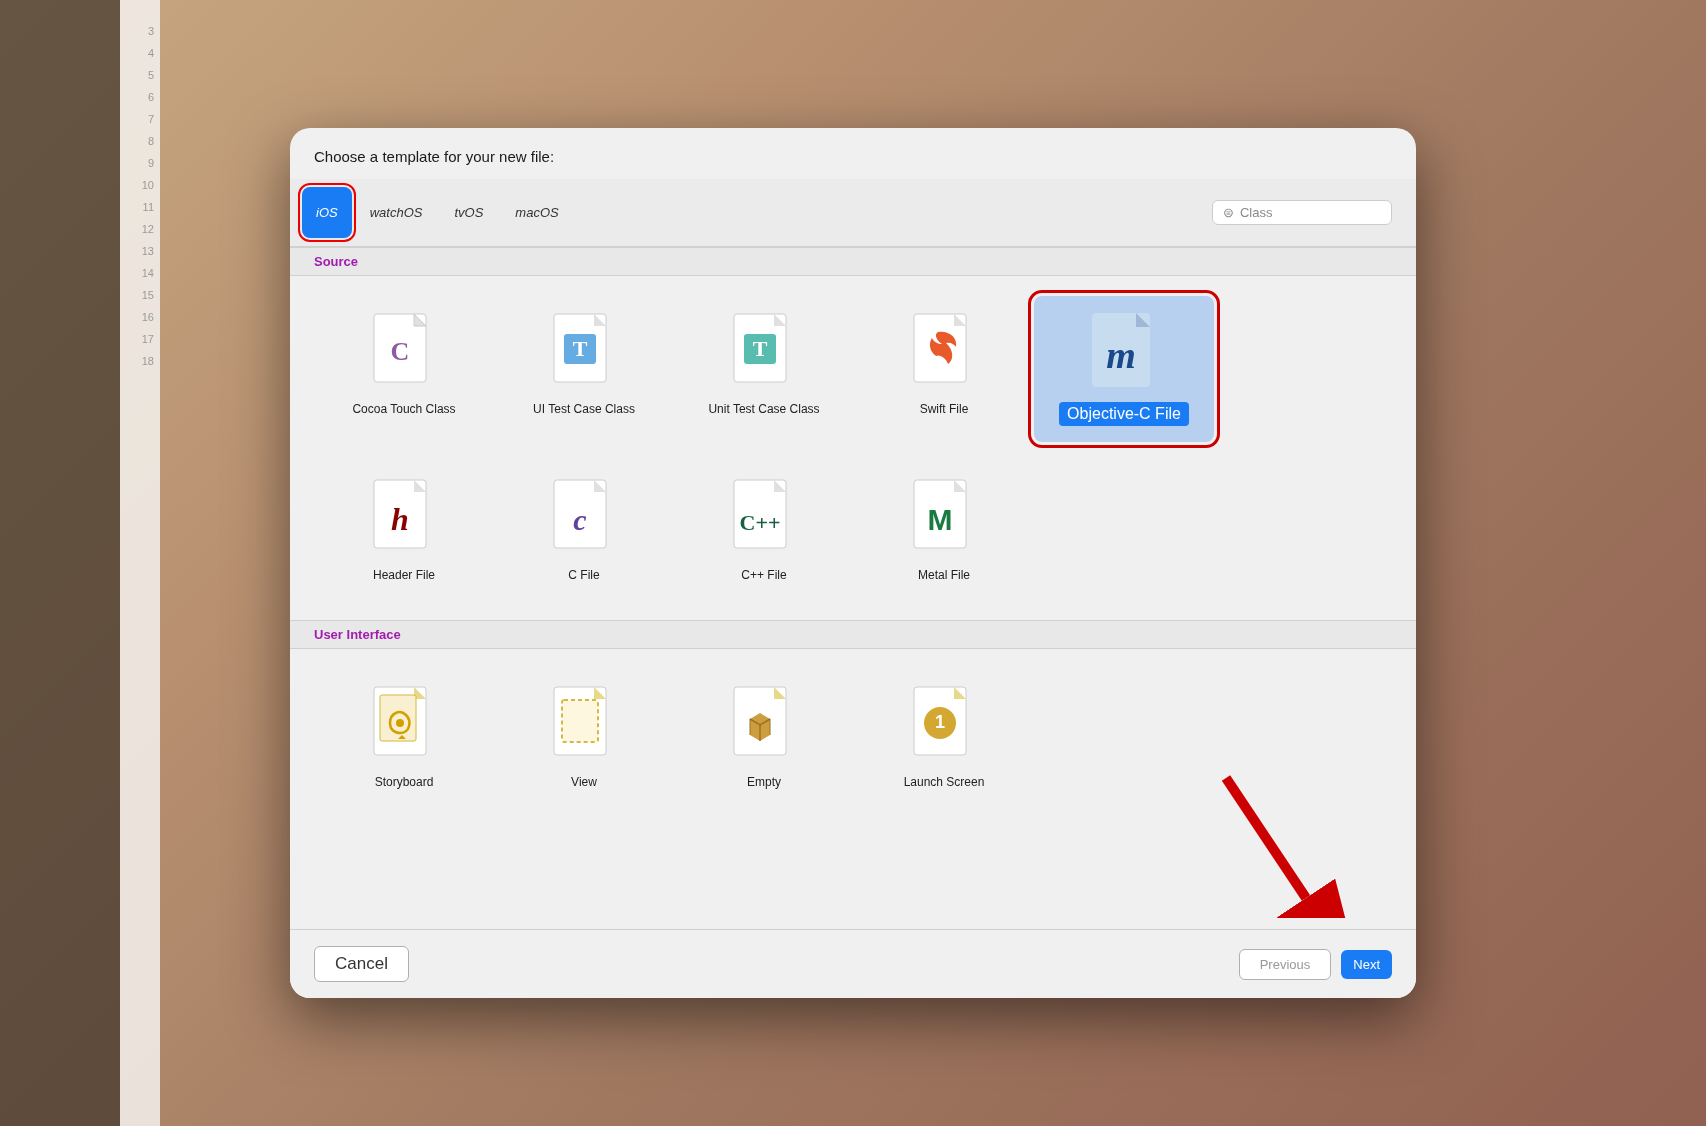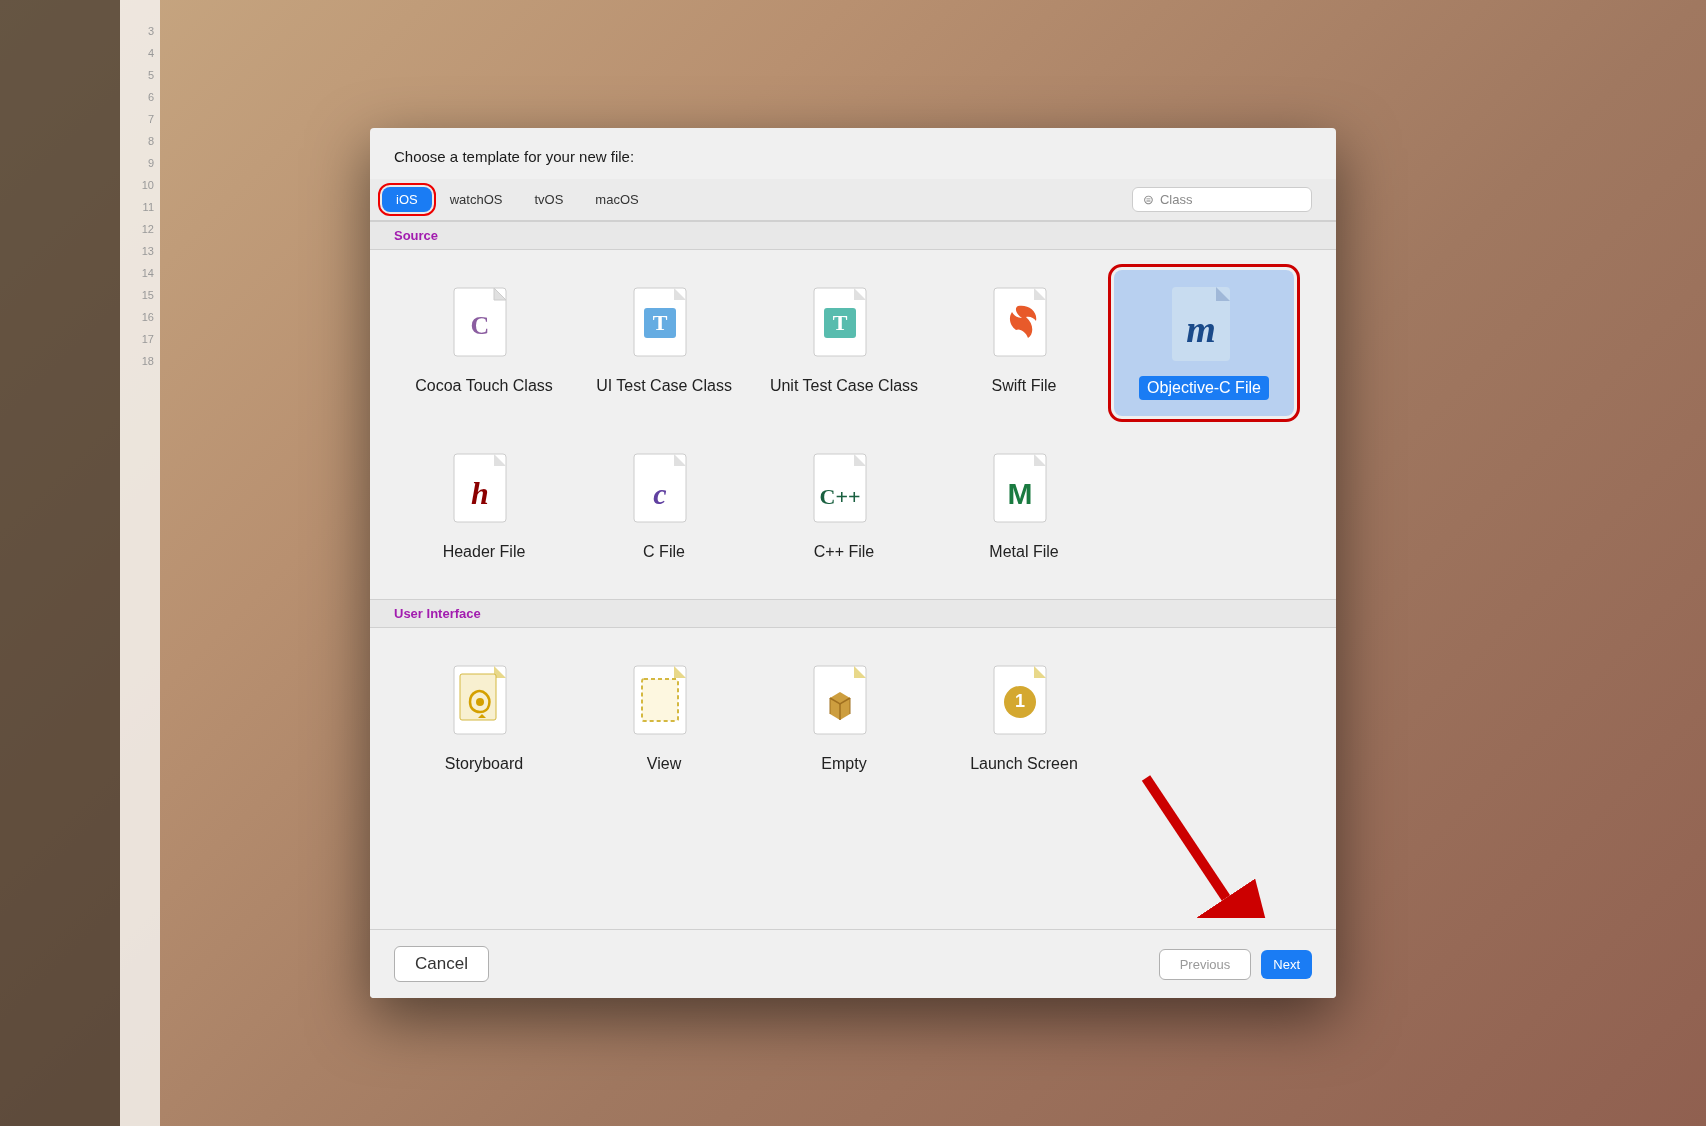--- a/index.html
+++ b/index.html
@@ -55,22 +55,22 @@
       position: absolute;
       top: 0; left: 0; right: 0; bottom: 0;
       z-index: 10;
       display: flex;
       align-items: center;
       justify-content: center;
     }
 
     .dialog {
       background: #f0f0f0;
-      border-radius: 4px;
-      width: 966px;
+      border-radius: 20px;
+      width: 1126px;
       min-height: 870px;
       box-shadow: 0 20px 60px rgba(0,0,0,0.5);
       display: flex;
       flex-direction: column;
       overflow: hidden;
       position: relative;
     }
 
     .dialog-header {
       padding: 20px 24px 0 24px;
@@ -95,28 +95,29 @@
 
     .tab-bar-inner {
       display: flex;
       align-items: center;
       flex: 1;
       padding: 8px 12px;
       gap: 4px;
     }
 
     .tab-btn {
-      padding: 5px 14px;
+      padding: 18px 14px;
       border-radius: 6px;
       font-size: 13px;
       cursor: pointer;
       border: none;
       background: transparent;
       color: #333;
       font-weight: 400;
+      font-style: italic;
     }
 
     .tab-btn.active {
       background: #1a7cf4;
       color: white;
       font-weight: 500;
       outline: 2px solid #e00;
       outline-offset: 2px;
     }
 
@@ -168,21 +169,21 @@
       flex-direction: column;
       align-items: center;
       width: 180px;
       padding: 16px 10px;
       border-radius: 8px;
       cursor: pointer;
       gap: 10px;
     }
 
     .file-label {
-      font-size: 16px;
+      font-size: 12px;
       text-align: center;
       color: #222;
       line-height: 1.3;
     }
 
     .file-label-selected {
       background: #1a7cf4;
       color: white;
       padding: 3px 8px;
       border-radius: 4px;

